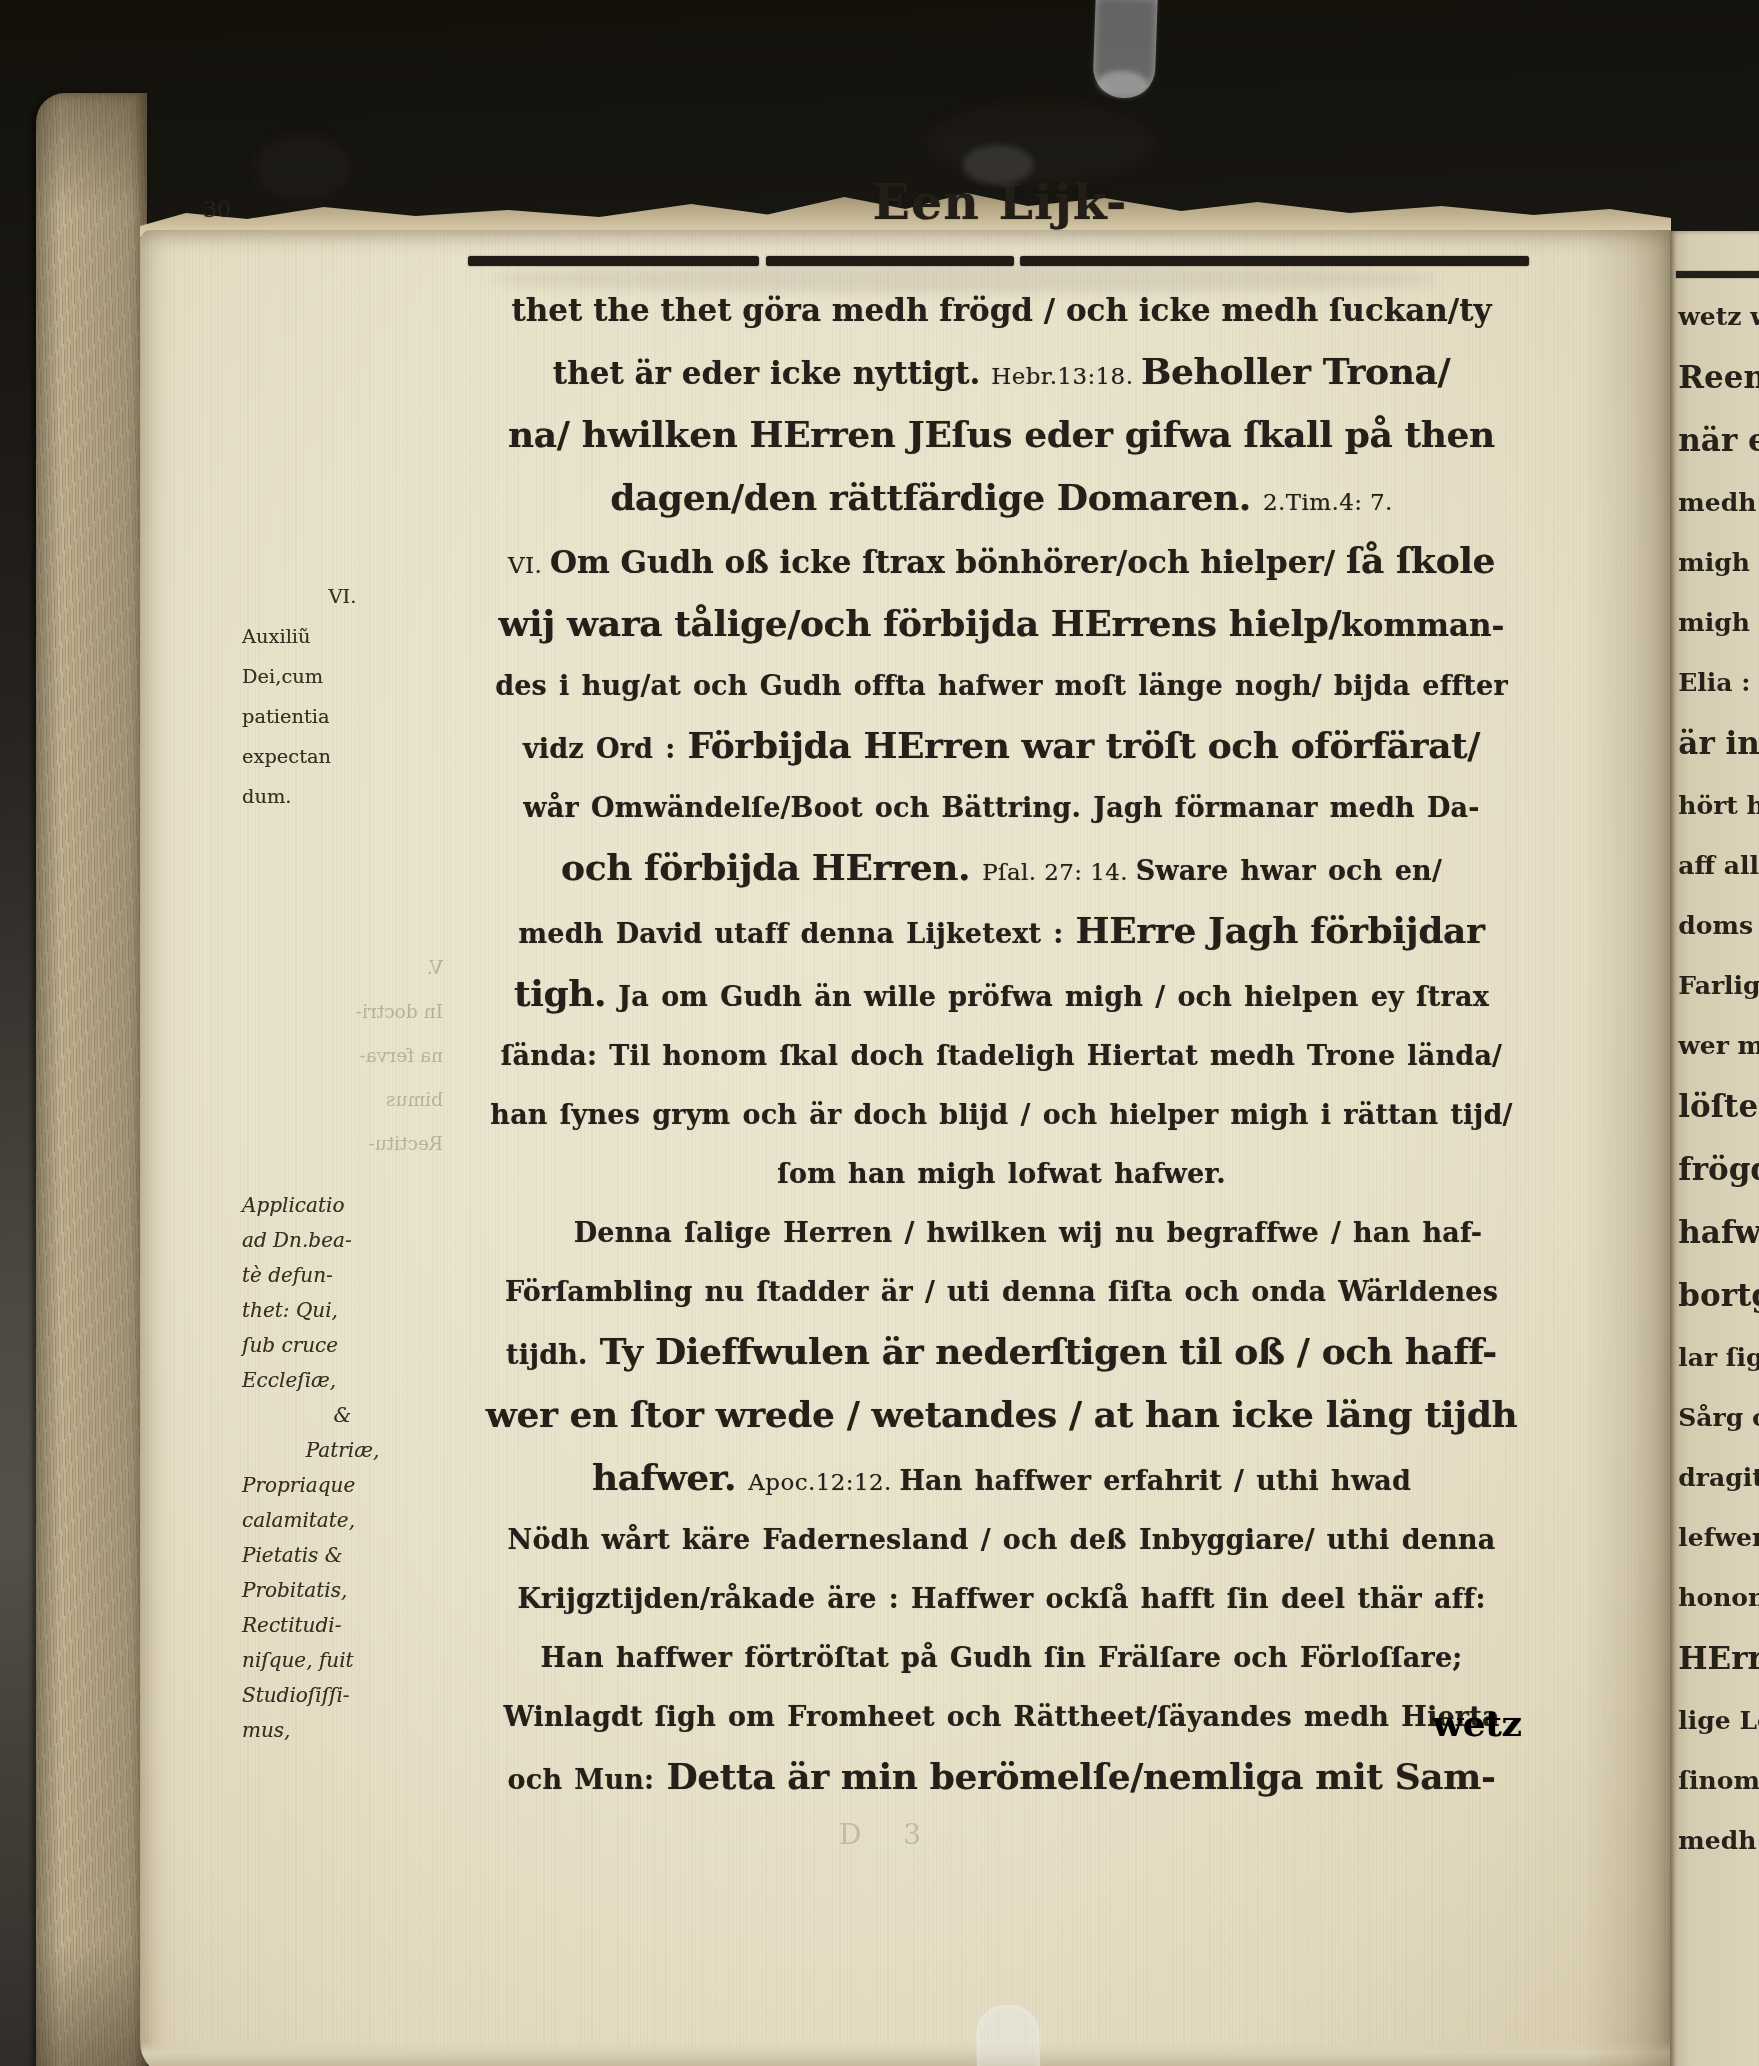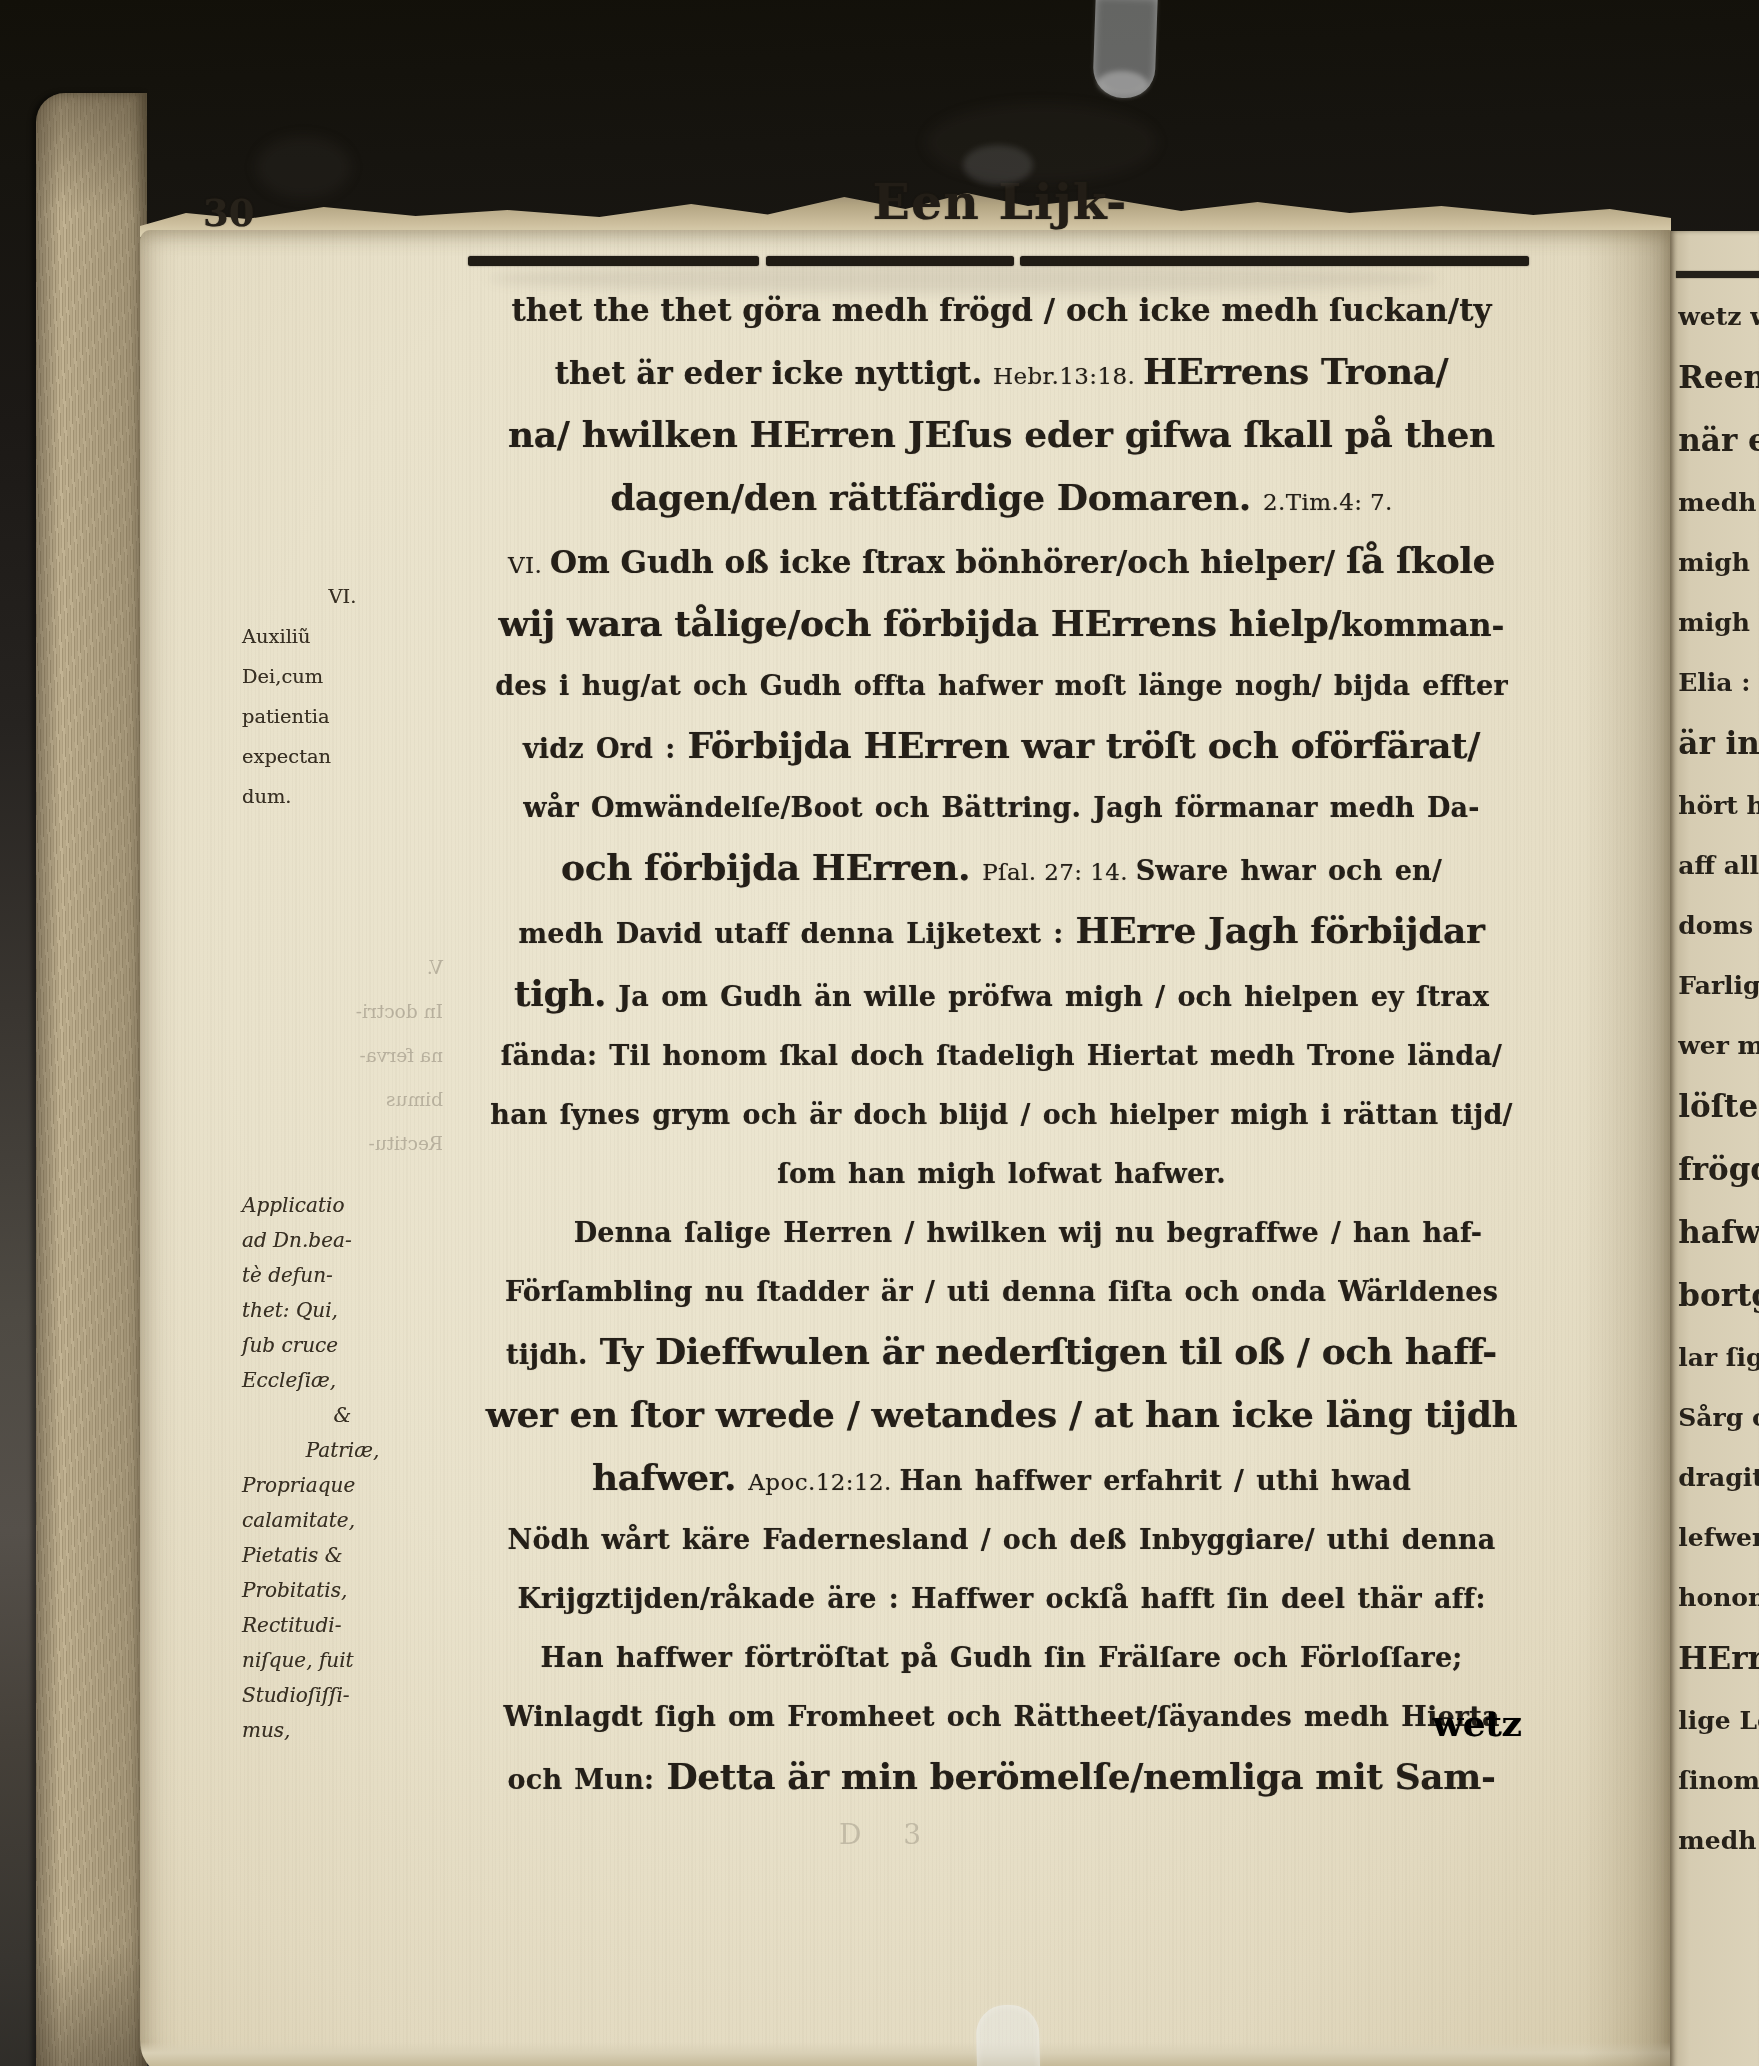--- a/index.html
+++ b/index.html
@@ -36,21 +36,21 @@
   #next-page{position:absolute;left:1670px;top:231px;width:90px;height:1868px;
     background:linear-gradient(90deg,#a99d82 0%,#c8bda2 9%,#d6ccb2 22%,#dcd3ba 100%);
     box-shadow:inset 2.5px 0 4.1px rgba(60,50,32,.5);overflow:hidden;}
   #np-rule{position:absolute;left:5.8px;top:40px;width:165px;height:7.4px;background:#23201a;
     box-shadow:0 0 1.2px rgba(30,25,18,.6);}
   #np-text{position:absolute;left:8.3px;top:59px;width:174px;color:#262119;white-space:nowrap;}
   #np-text .npline{line-height:54px;}
   .rp-D{font-size:31px;font-weight:800;}
   .rp-T{font-size:25px;font-weight:700;}
   
-  #page-number{position:absolute;left:203px;top:191px;font-size:37px;font-weight:700;
+  #page-number{position:absolute;left:203px;top:197px;font-size:22px;font-weight:400;
     color:#27221a;text-shadow:0 0 1.2px rgba(35,28,18,.5);}
   #running-title{position:absolute;left:469px;top:173px;width:1062px;text-align:center;
     font-size:49px;font-weight:800;letter-spacing:1.2px;color:#221d16;
     text-shadow:0 0 1.2px rgba(30,24,15,.6);}
   #header-rule{position:absolute;left:468px;top:256px;width:1065px;height:10px;display:flex;gap:6.6px;}
   #header-rule div{height:100%;background:#201c15;border-radius:2.5px;box-shadow:0 0 1.7px rgba(25,20,12,.6);}
   #textblock{position:absolute;left:469px;top:284px;width:1065px;color:#241f18;}
   .bline{line-height:52px;white-space:nowrap;text-shadow:0 0 0.8px rgba(32,26,17,.5);text-align:center;}
   .bline.ind{padding-left:53px;}
   .run-D{font-size:36px;font-weight:800;letter-spacing:-0.4px;}
@@ -103,21 +103,21 @@
 
   <div id="header-rule">
     <div style="width:291px"></div>
     <div style="width:248px"></div>
     <div style="width:509px"></div>
   </div>
 
   <div id="textblock">
 
   <div class="bline"><span class="run-T">thet the thet göra medh frögd / och icke medh ſuckan/ty</span></div>
-      <div class="bline"><span class="run-T">thet är eder icke nyttigt. </span><span class="run-R">Hebr.13:18. </span><span class="run-D">HErrens Trona/</span></div>
+      <div class="bline"><span class="run-T">thet är eder icke nyttigt. </span><span class="run-R">Hebr.13:18. </span><span class="run-D">Beholler Trona/</span></div>
       <div class="bline"><span class="run-D">na/ hwilken HErren JEſus eder gifwa ſkall på then</span></div>
       <div class="bline"><span class="run-D">dagen/den rättfärdige Domaren. </span><span class="run-R">2.Tim.4: 7.</span></div>
       <div class="bline"><span class="run-R">VI. </span><span class="run-T">Om Gudh oß icke ſtrax bönhörer/och hielper/ </span><span class="run-D">ſå ſkole</span></div>
       <div class="bline"><span class="run-D">wij wara tålige/och förbijda HErrens hielp/</span><span class="run-T">komman-</span></div>
       <div class="bline"><span class="run-S">des i hug/at och Gudh offta hafwer moſt länge nogh/ bijda effter</span></div>
       <div class="bline"><span class="run-S">vidz Ord : </span><span class="run-D">Förbijda HErren war tröſt och oförfärat/</span></div>
       <div class="bline"><span class="run-S">wår Omwändelſe/Boot och Bättring. Jagh förmanar medh Da-</span></div>
       <div class="bline"><span class="run-D">och förbijda HErren. </span><span class="run-R">Pſal. 27: 14. </span><span class="run-S">Sware hwar och en/</span></div>
       <div class="bline"><span class="run-S">medh David utaff denna Lijketext : </span><span class="run-D">HErre Jagh förbijdar</span></div>
       <div class="bline"><span class="run-D">tigh. </span><span class="run-S">Ja om Gudh än wille pröfwa migh / och hielpen ey ſtrax</span></div>

